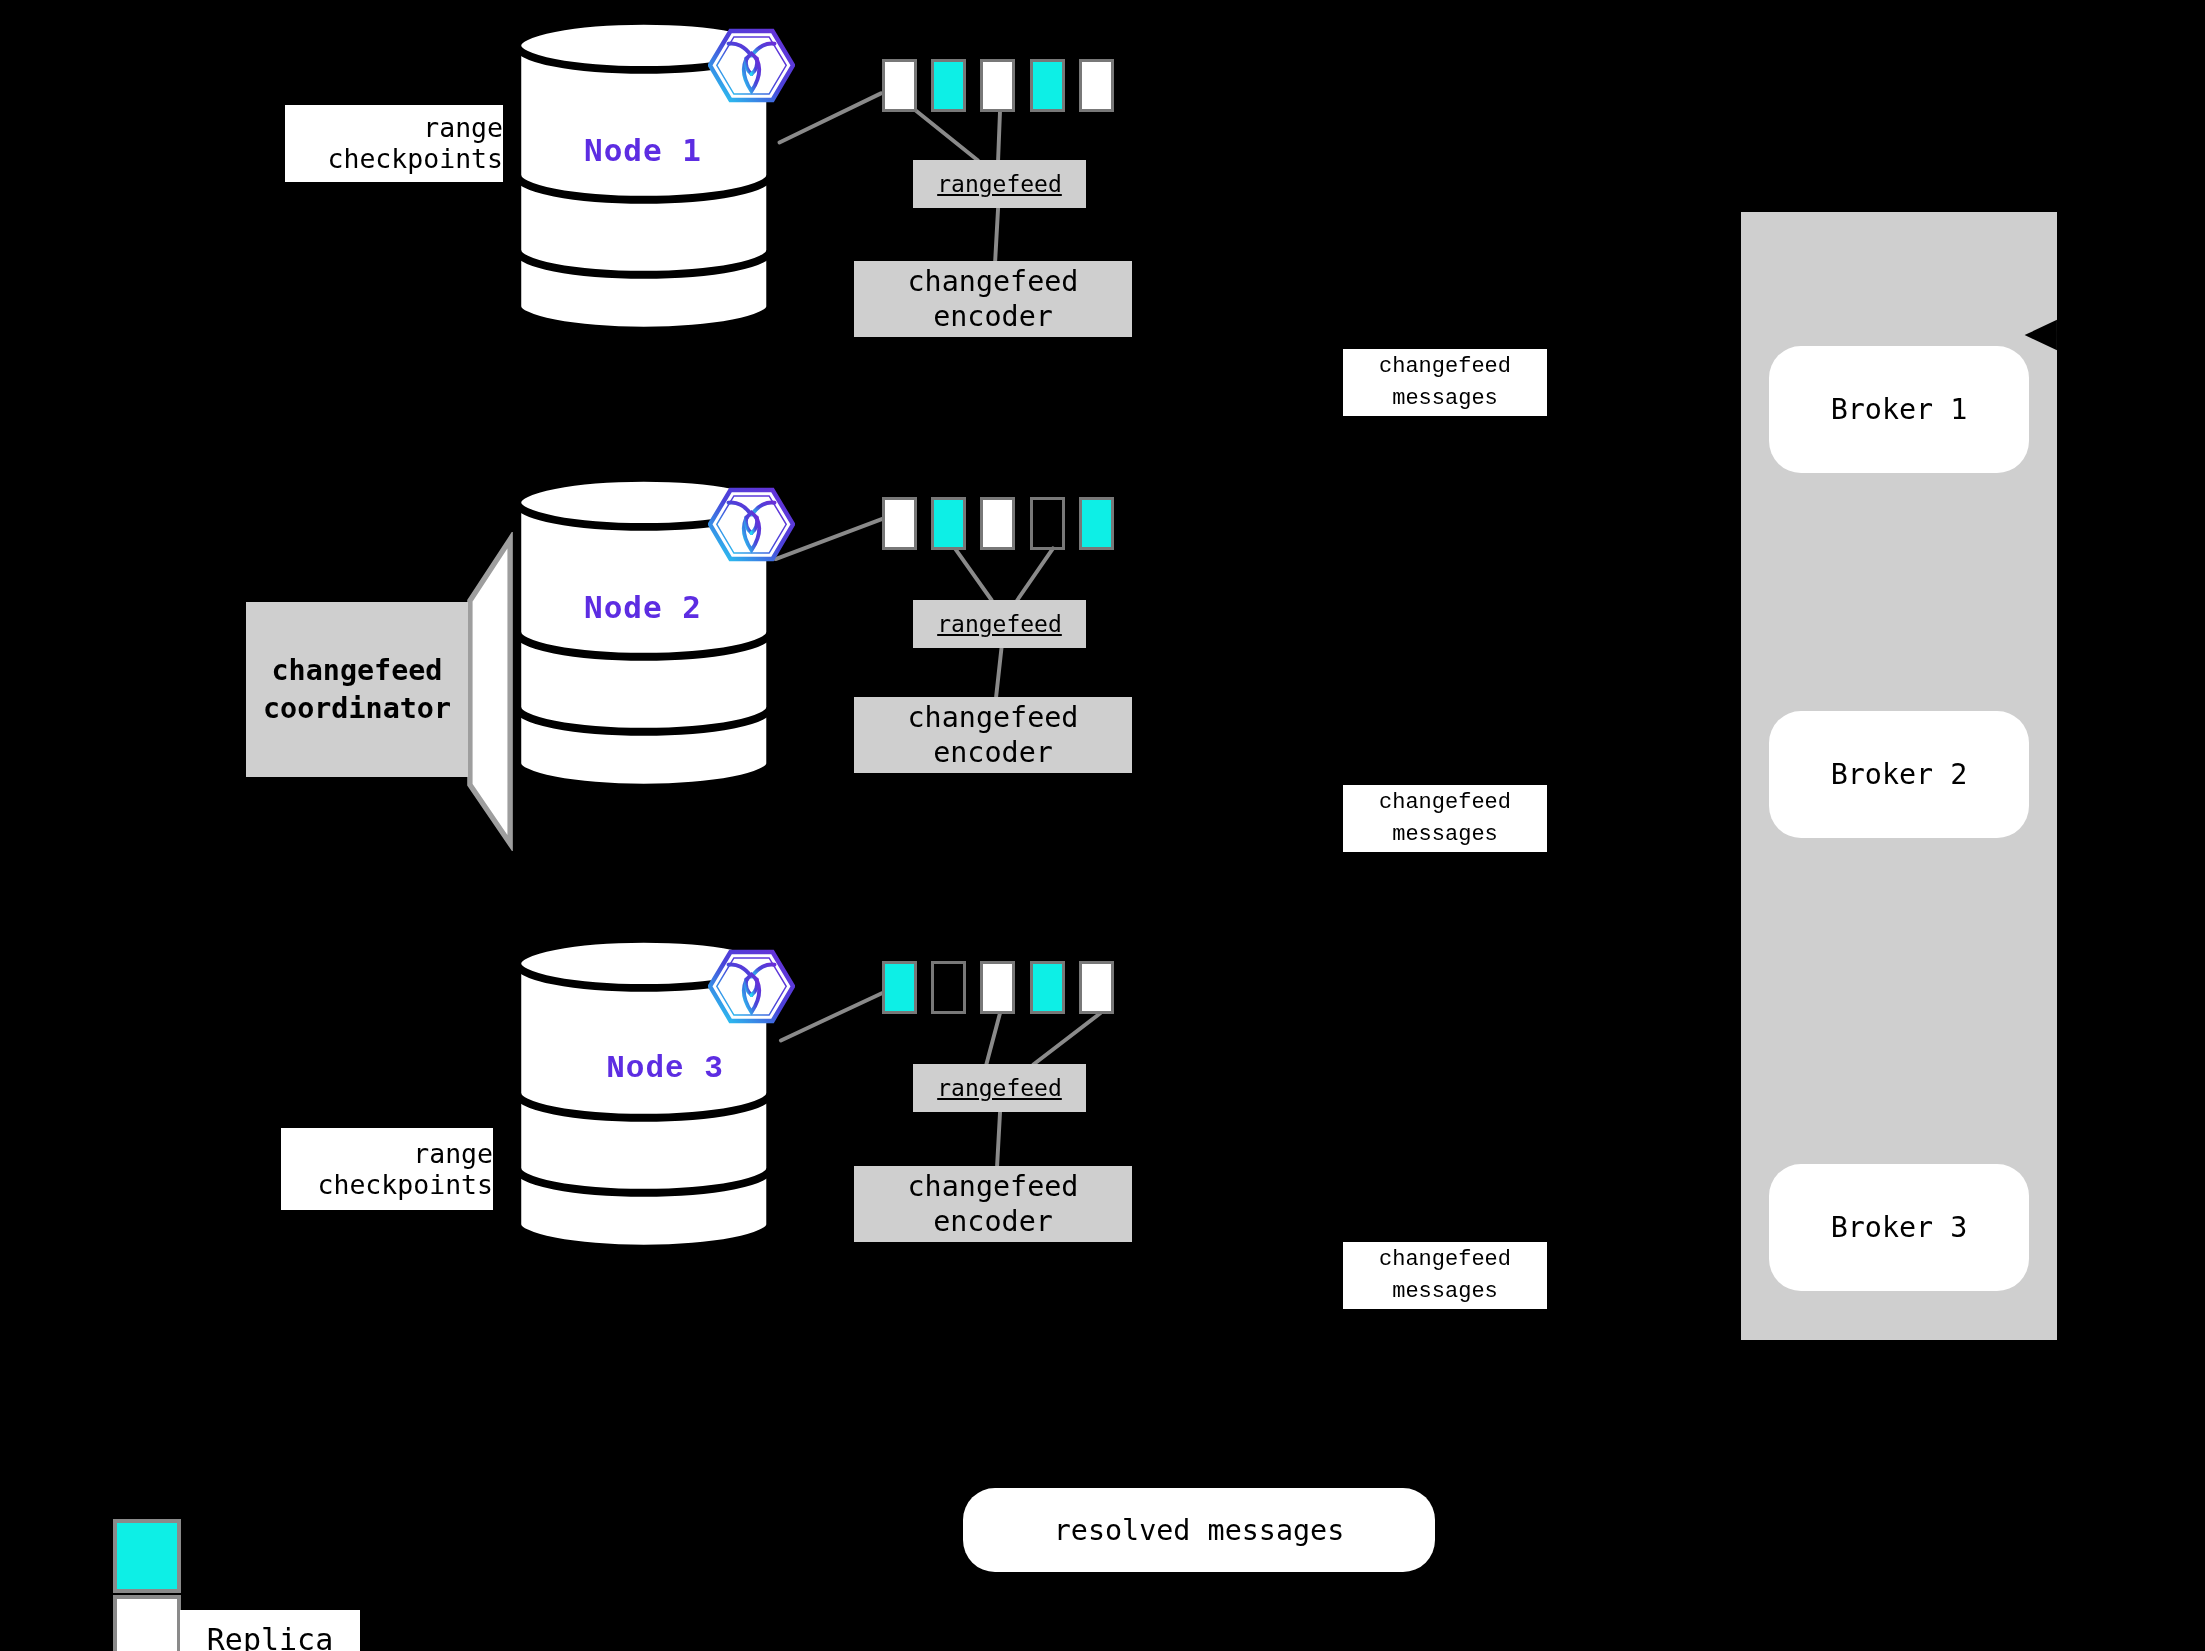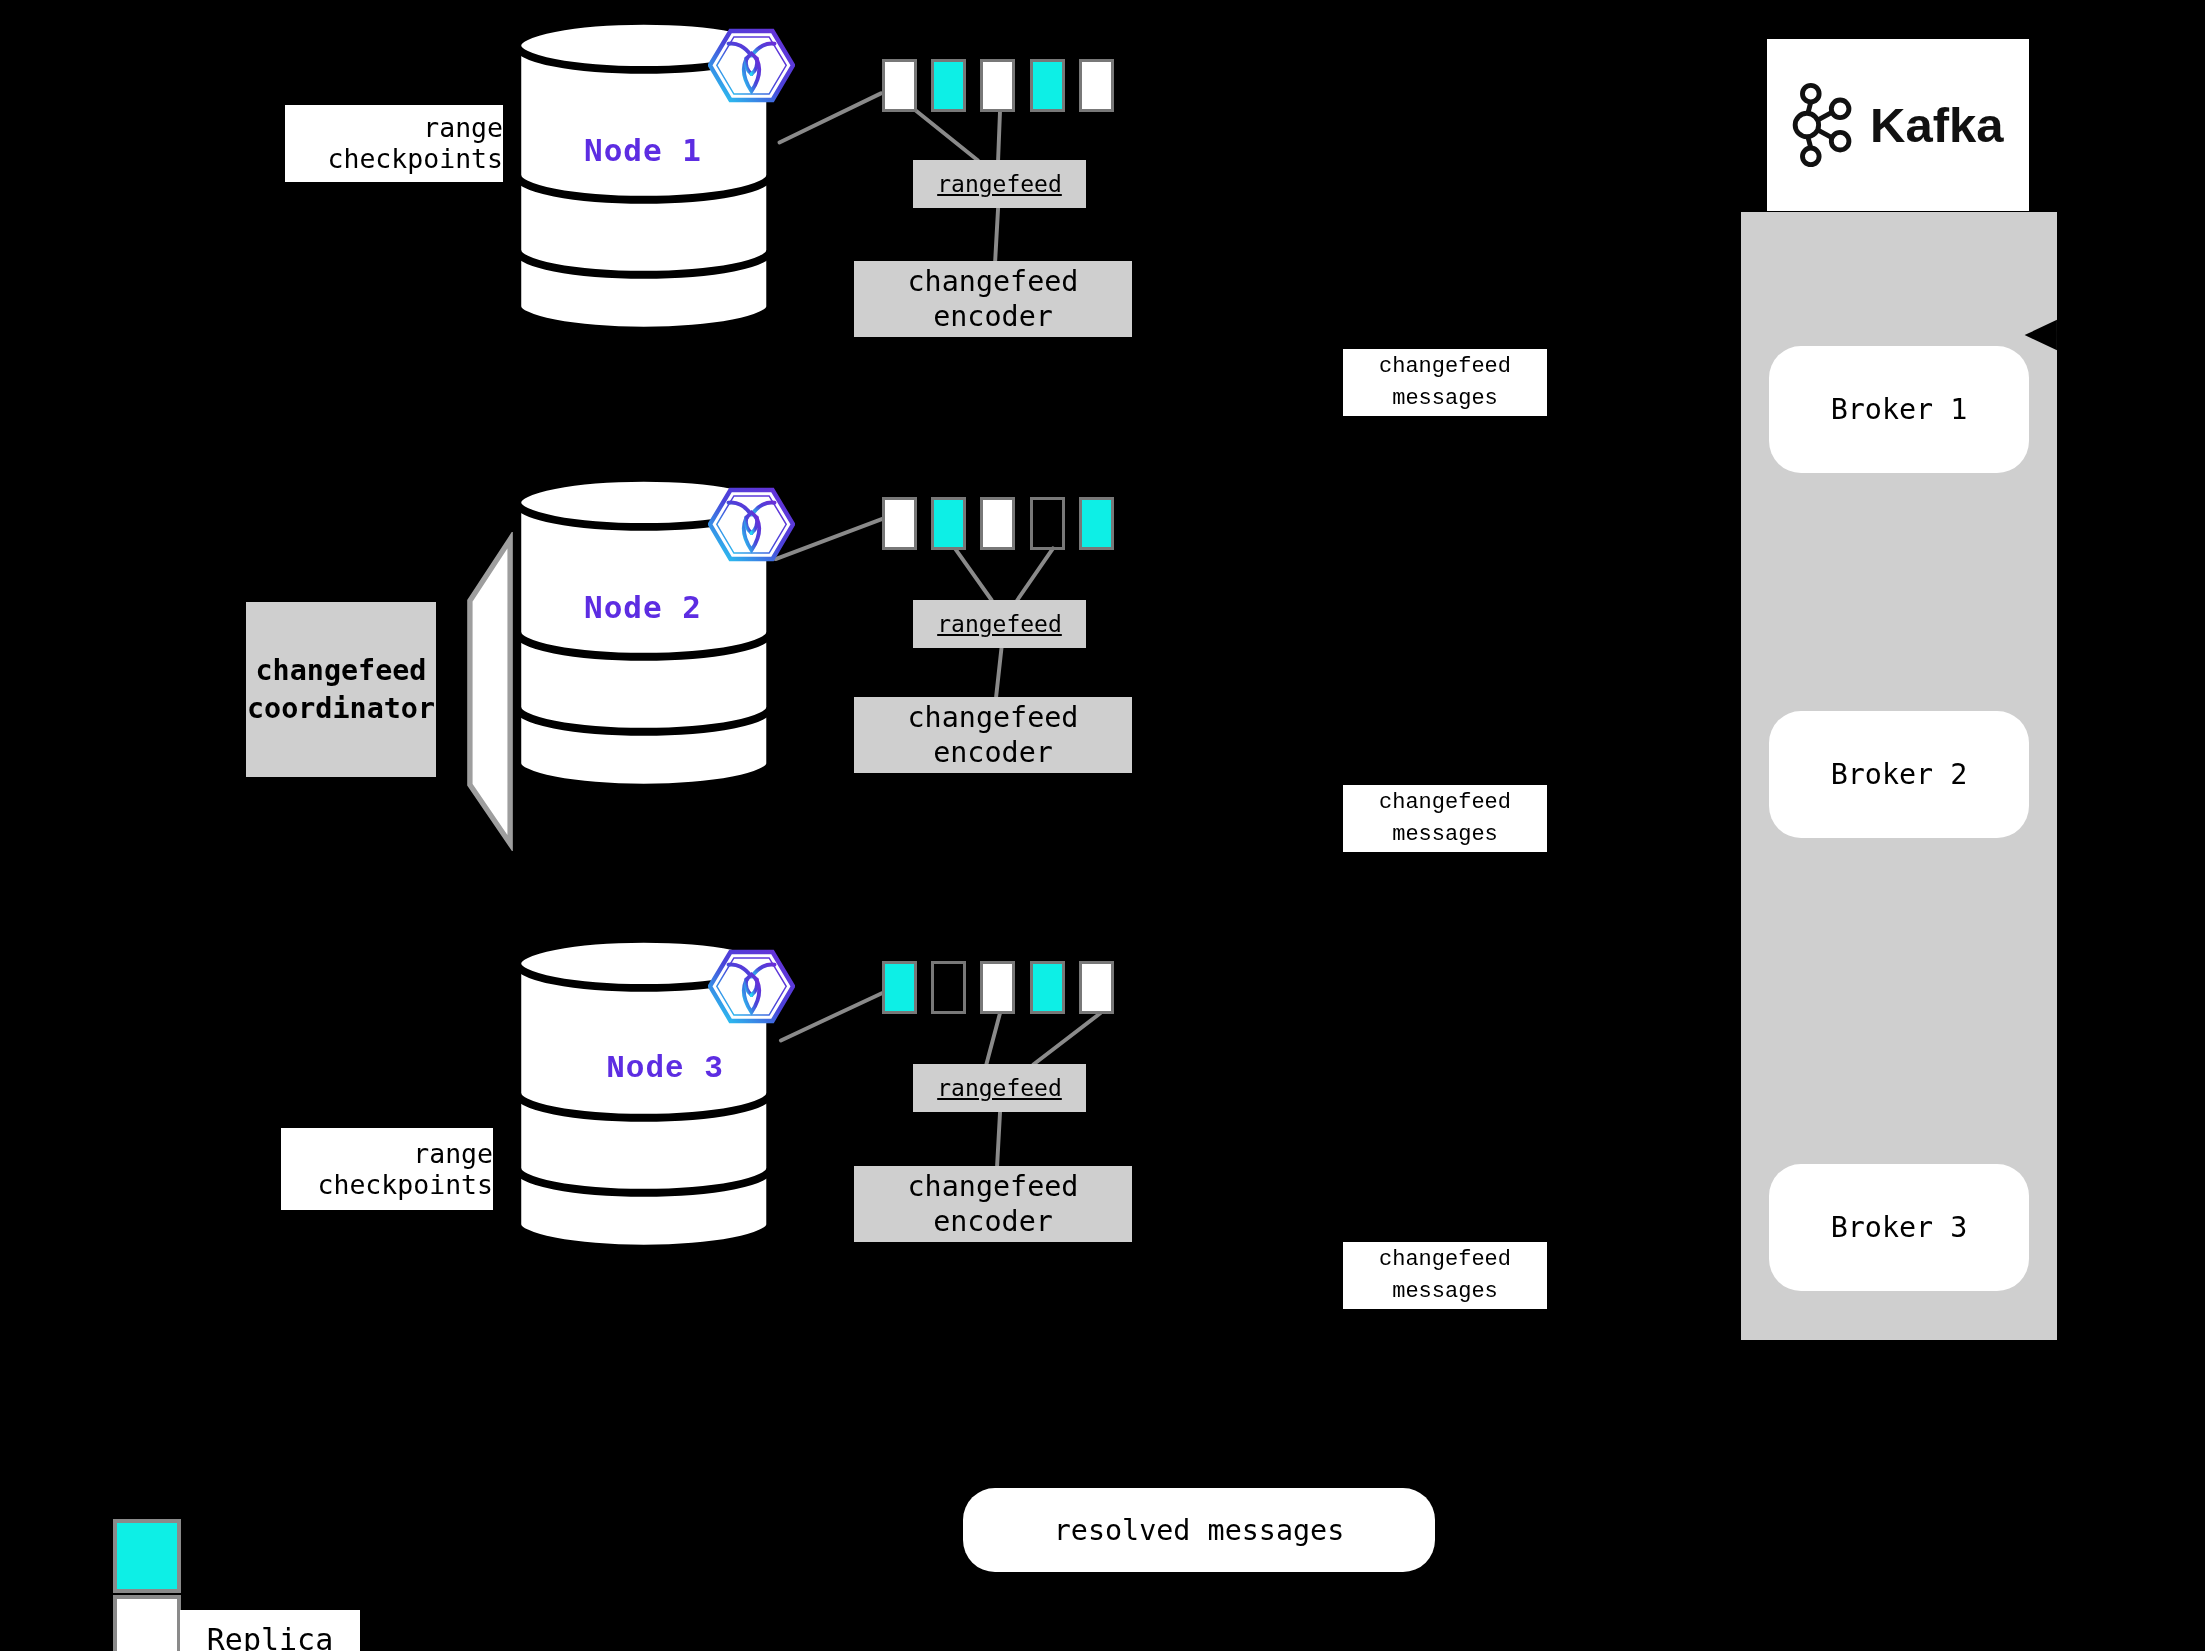--- a/index.html
+++ b/index.html
@@ -9,21 +9,21 @@
   svg{display:block;}
 
   
   .wbox{position:absolute;background:#fff;color:#000;display:flex;align-items:center;justify-content:center;
         text-align:center;overflow:hidden;}
   
   .gbox{position:absolute;background:#CFCFCF;color:#000;display:flex;align-items:center;justify-content:center;
         text-align:center;overflow:hidden;}
 
   .rc-label{width:218px;height:70px;font-size:26.5px;line-height:31px;text-align:right;}
-  .coord{width:190px;height:175px;font-size:28.4px;line-height:38px;font-weight:bold;}
+  .coord{width:222px;height:175px;font-size:28.4px;line-height:38px;font-weight:bold;}
   .rangefeed{width:173px;height:48px;font-size:23px;text-decoration:underline;}
   .encoder{width:278px;height:76px;font-size:28.4px;line-height:35px;padding:0 13px;box-sizing:border-box;}
   .cfmsg{width:204px;height:67px;font-size:22px;line-height:32px;font-family:Liberation Mono, monospace;}
 
   .node-label{position:absolute;width:260px;text-align:center;font-size:31px;font-weight:bold;
               color:#5D2DE2;letter-spacing:1px;}
 
   .ranges-row{position:absolute;display:flex;gap:14.2px;}
   .range-rect{width:35px;height:53px;border:3.9px solid #787878;box-sizing:border-box;}
   .range-rect.leaseholder{background:#0DEFE6;}
@@ -180,36 +180,20 @@
   <div class="gbox rangefeed" style="left:913px;top:1064px;z-index:5;">rangefeed</div>
 
   <div class="gbox encoder" style="left:854px;top:261px;z-index:5;">changefeed encoder</div>
   <div class="gbox encoder" style="left:854px;top:697px;z-index:5;">changefeed encoder</div>
   <div class="gbox encoder" style="left:854px;top:1166px;z-index:5;">changefeed encoder</div>
 
   <div class="wbox cfmsg" style="left:1343px;top:349px;z-index:5;">changefeed messages</div>
   <div class="wbox cfmsg" style="left:1343px;top:785px;z-index:5;">changefeed messages</div>
   <div class="wbox cfmsg" style="left:1343px;top:1242px;z-index:5;">changefeed messages</div>
 
-  <div class="kafka-logo-box" style="z-index:5;">
-    <svg width="64" height="88" viewBox="0 0 130 180">
-      <g stroke="#111" stroke-width="10" fill="none">
-        <circle cx="38" cy="26" r="17"></circle>
-        <circle cx="30" cy="90" r="24"></circle>
-        <circle cx="38" cy="154" r="17"></circle>
-        <circle cx="98" cy="57" r="18"></circle>
-        <circle cx="98" cy="123" r="18"></circle>
-        <line x1="38" y1="43" x2="32" y2="66"></line>
-        <line x1="32" y1="114" x2="38" y2="137"></line>
-        <line x1="52" y1="80" x2="81" y2="64"></line>
-        <line x1="52" y1="100" x2="81" y2="116"></line>
-      </g>
-    </svg>
-    <span class="kafka-word">Kafka</span>
-  </div>
 
   <div class="broker" style="top:302px;z-index:5;margin-top:44px;">Broker 1</div>
   <div class="broker" style="top:711px;z-index:5;">Broker 2</div>
   <div class="broker" style="top:1164px;z-index:5;">Broker 3</div>
 
   <div class="pill" style="z-index:5;">resolved messages</div>
 
   <div class="legend-swatch leaseholder" style="top:1519px;z-index:5;"></div>
   <div class="legend-swatch replica" style="top:1595px;z-index:5;"></div>
   <div class="legend-label" style="left:180px;top:1610px;width:180px;height:74px;z-index:5;align-items:flex-start;padding-top:12.3px;">Replica</div>

